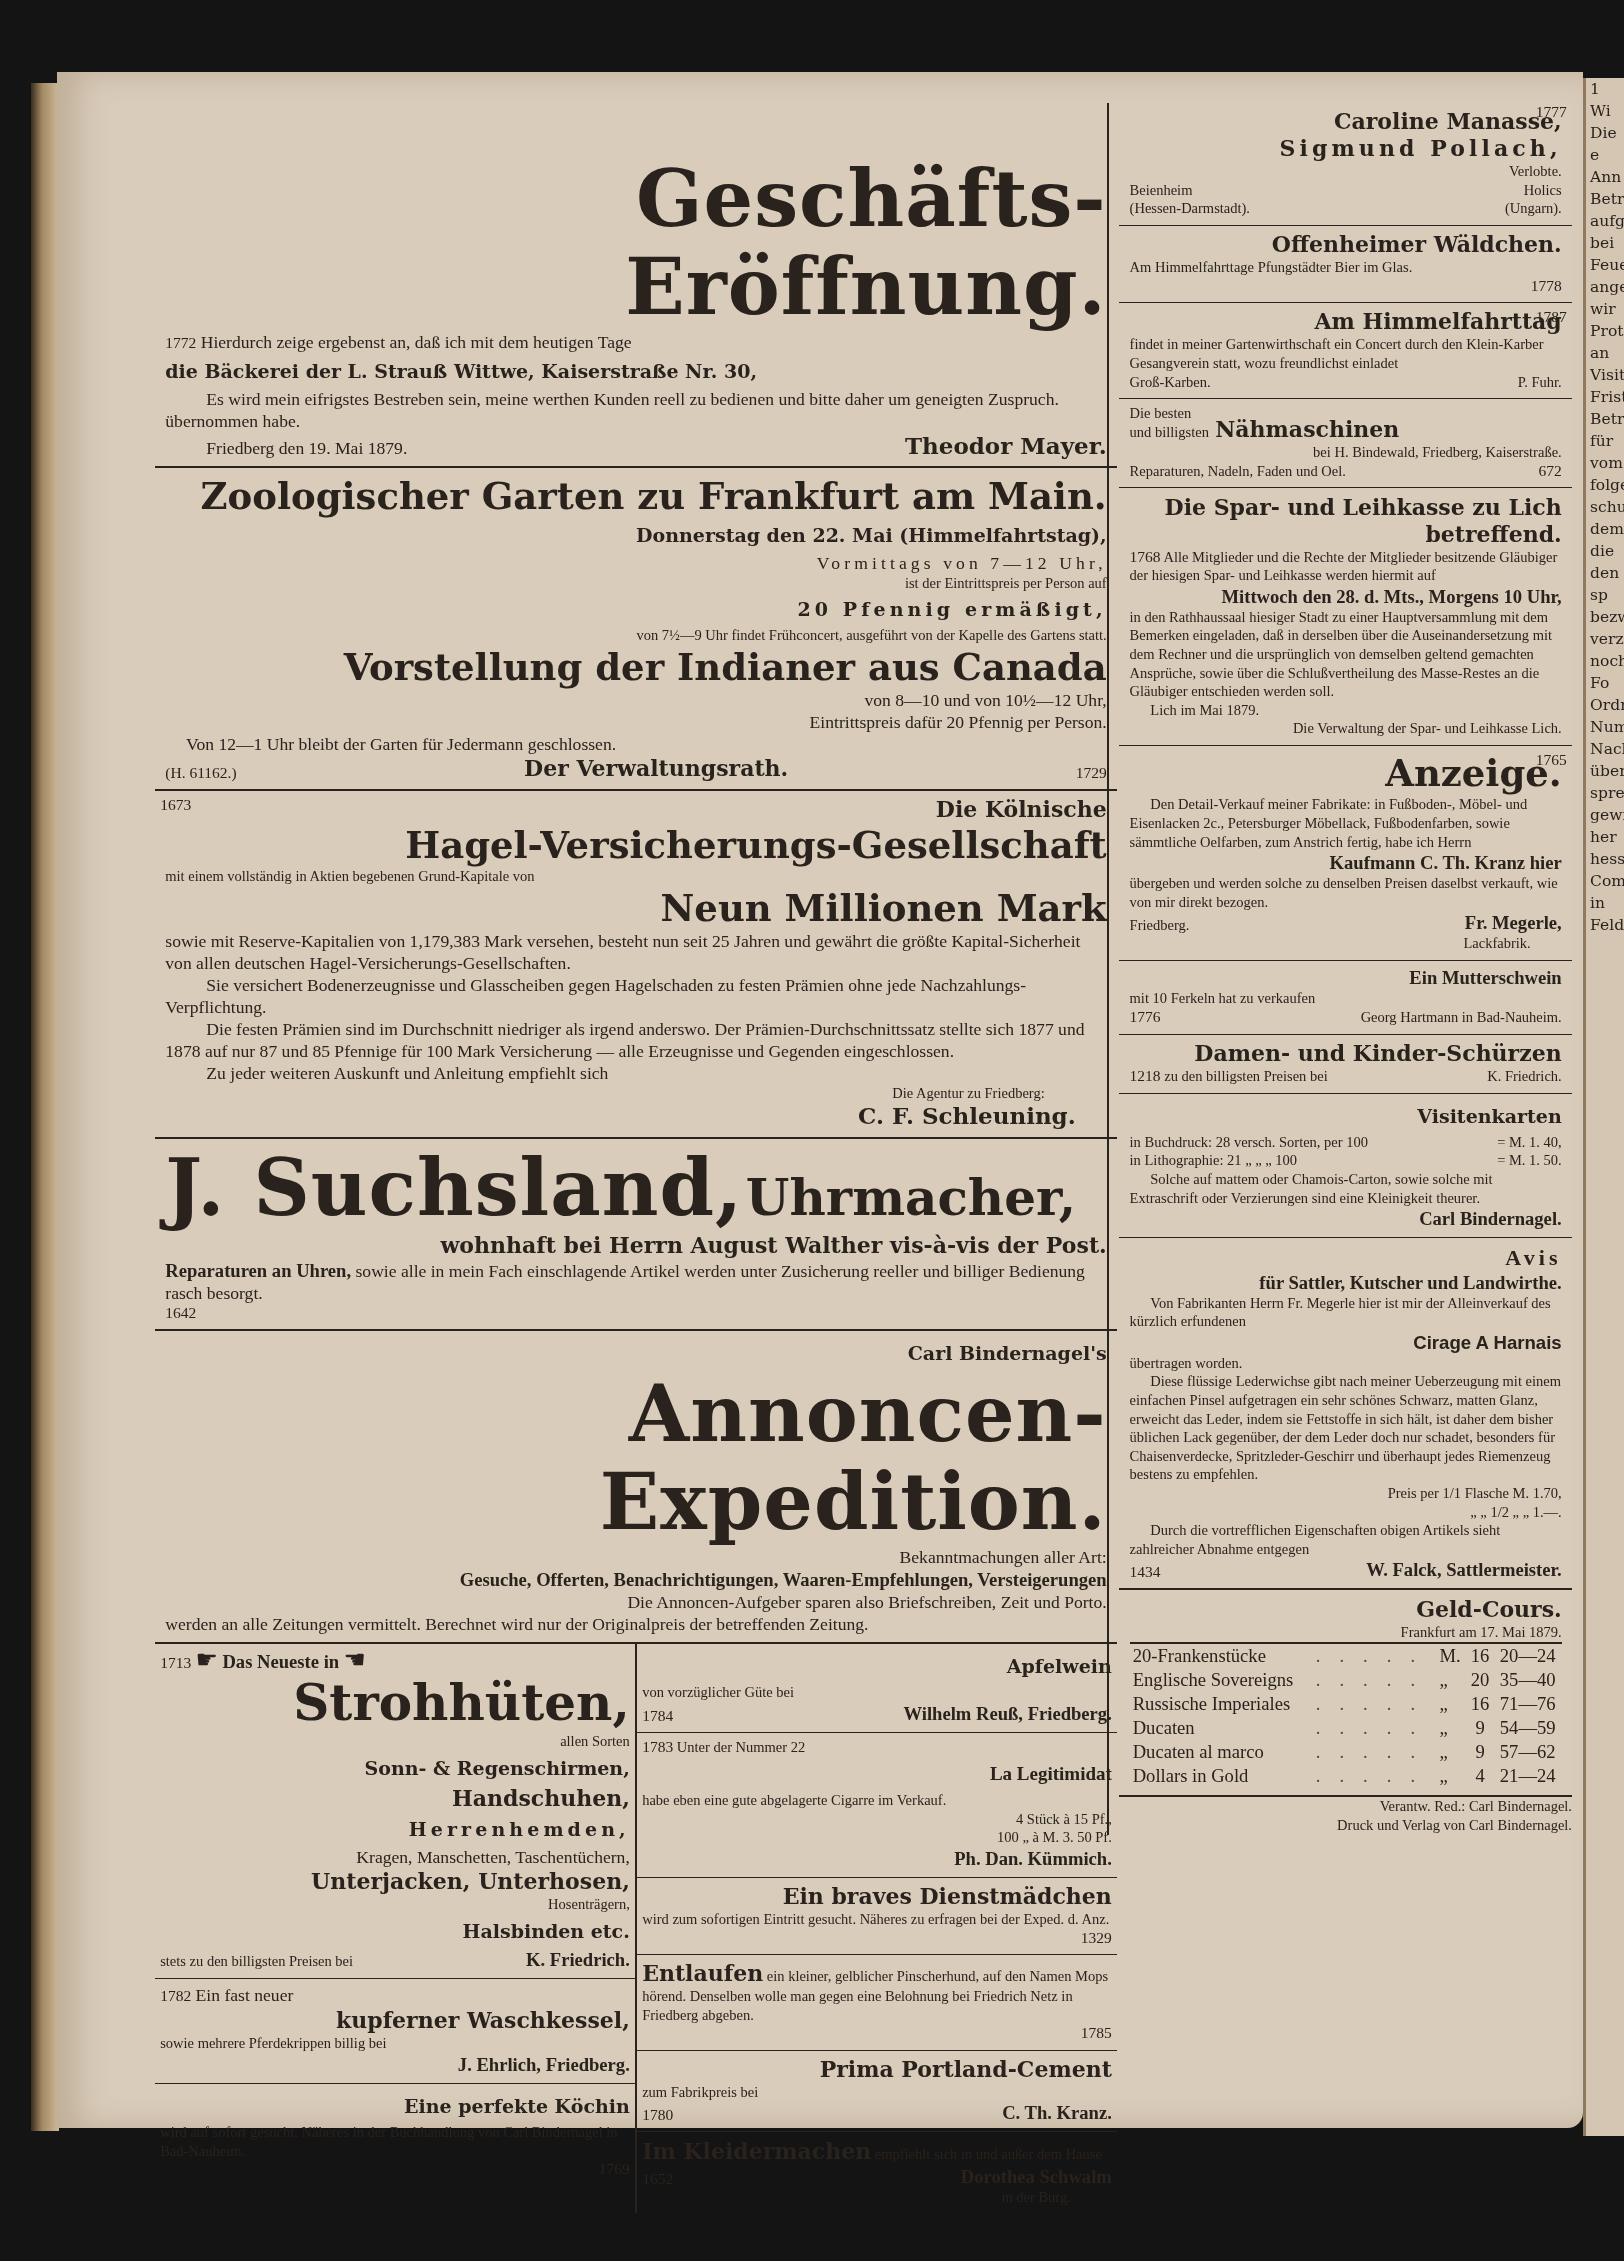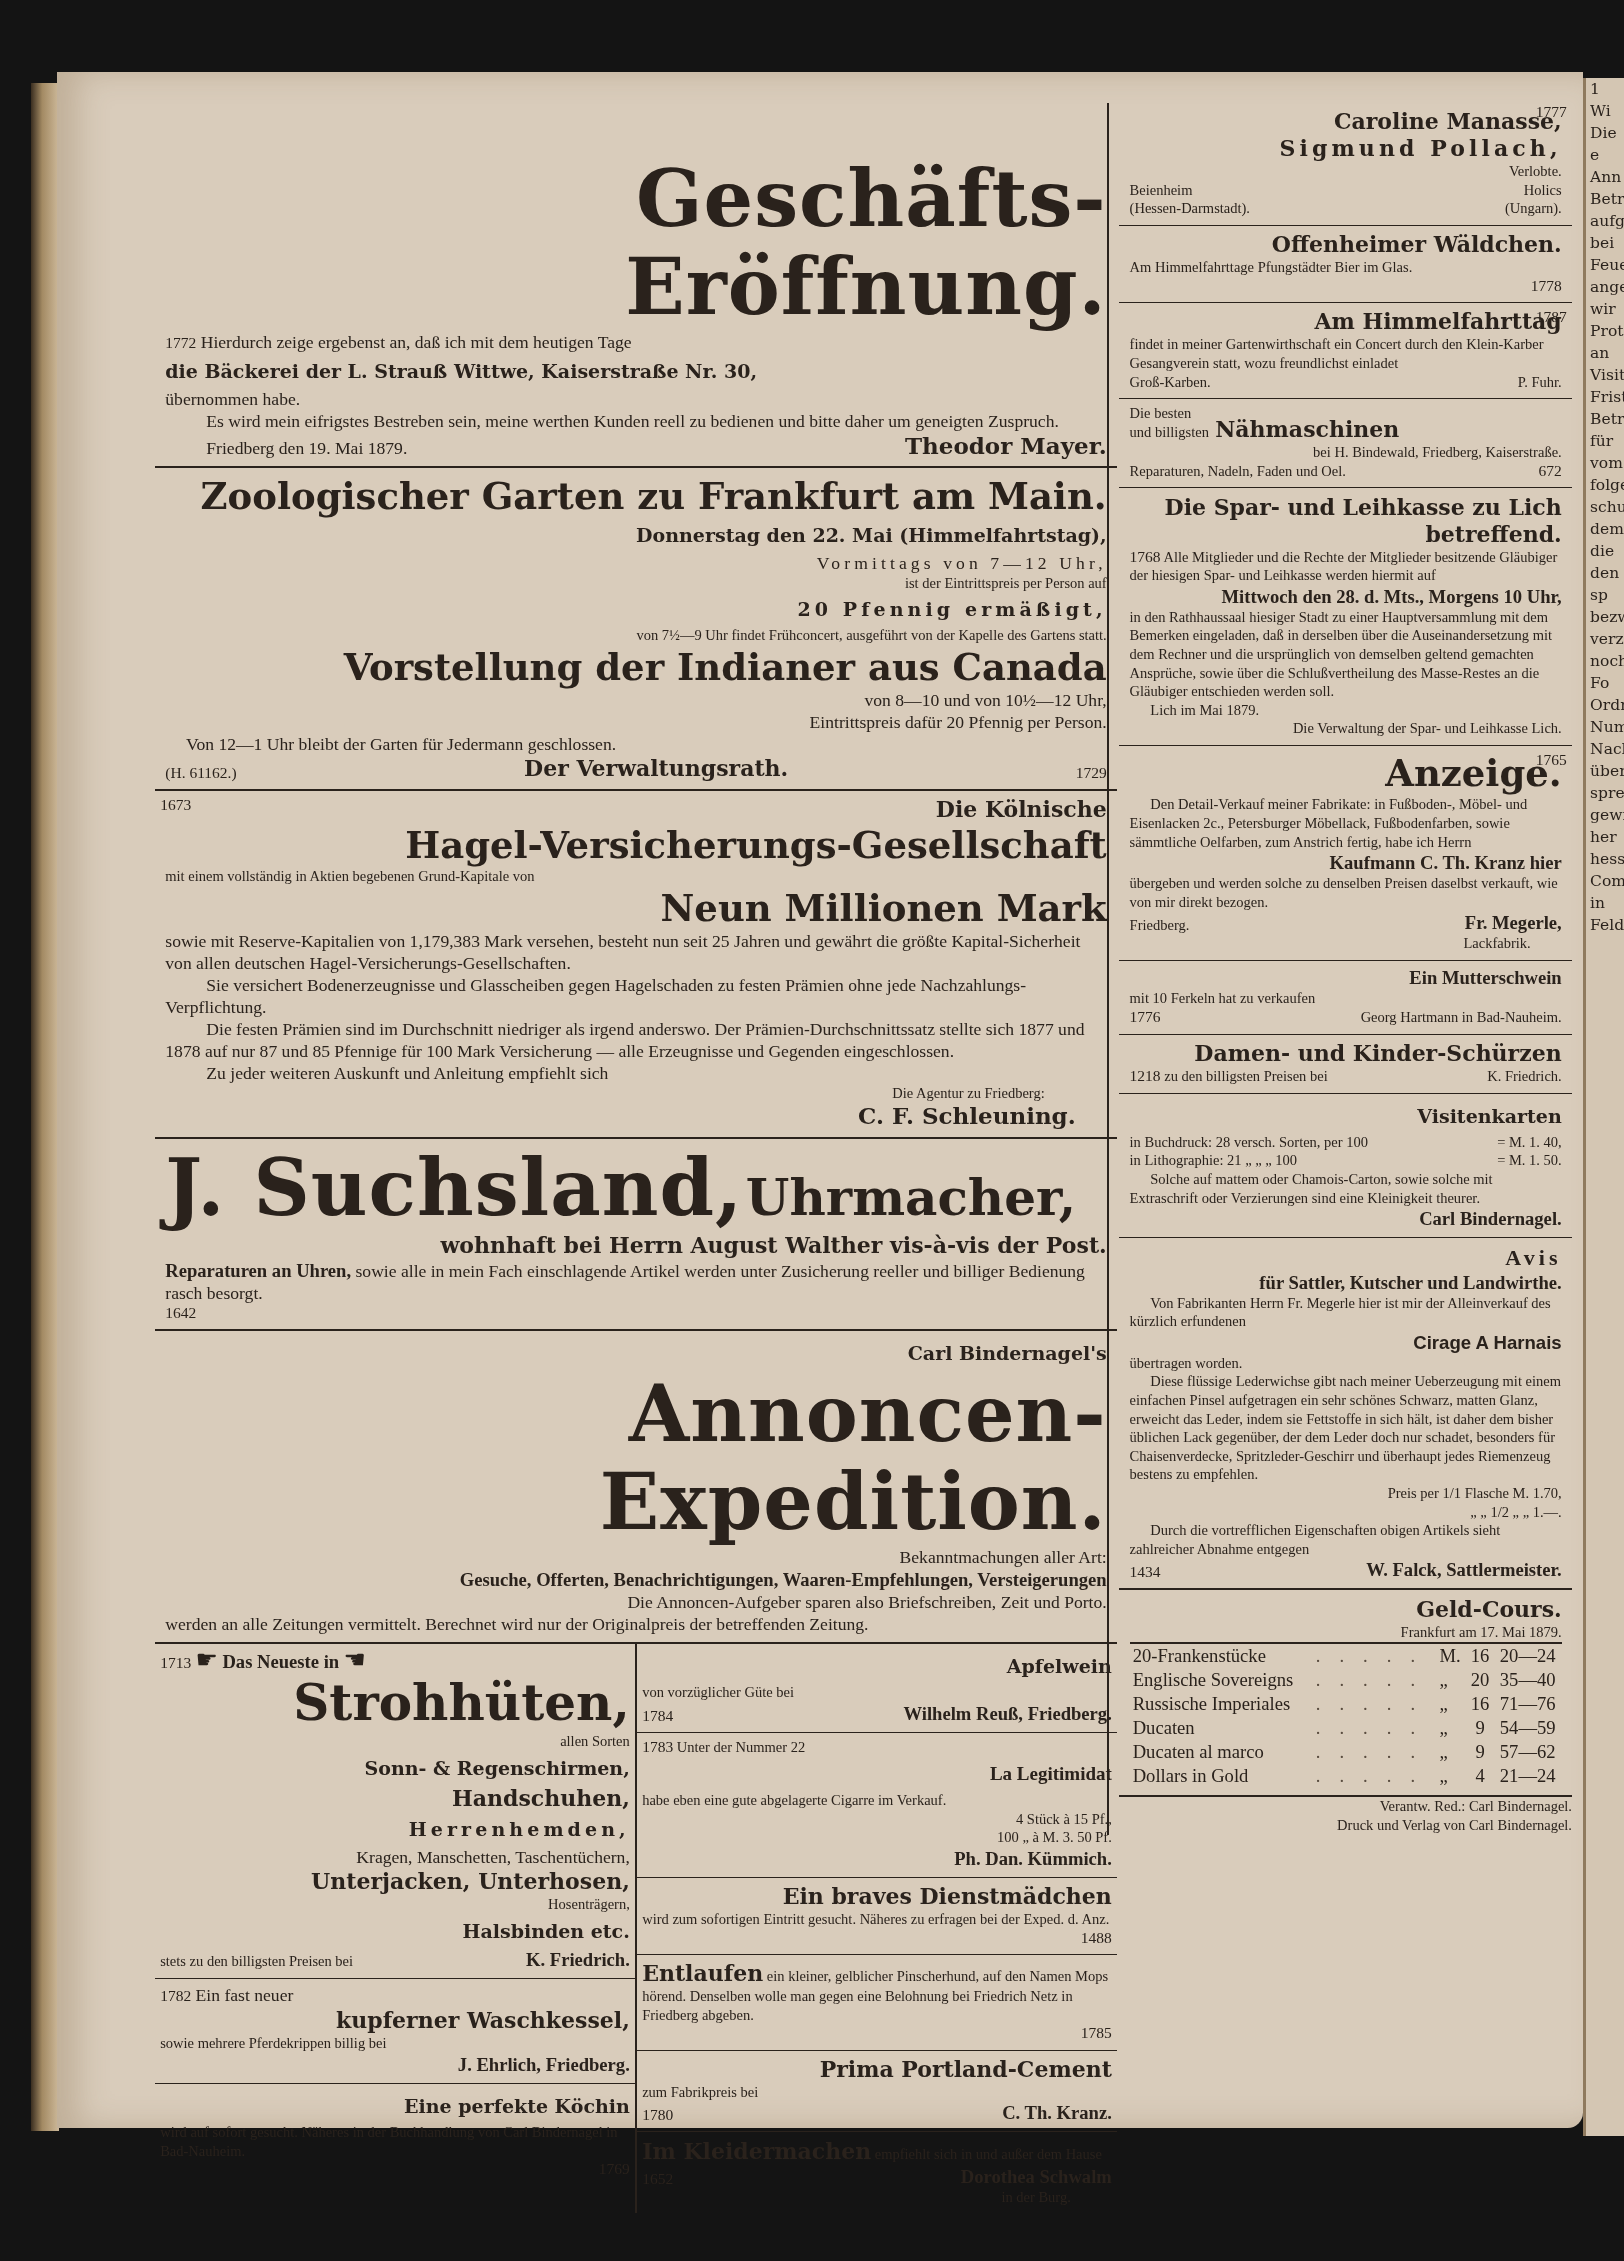--- a/index.html
+++ b/index.html
@@ -50,22 +50,22 @@
 <div class="page-edge"></div>
 <div class="page">
 
   <div class="col col-left" style="left:98px;">
 
     <div class="ad">
       <div class="t-huge center">Geschäfts-Eröffnung.</div>
       <div class="body"><span class="num">1772</span>
         <span>Hierdurch zeige ergebenst an, daß ich mit dem heutigen Tage</span></div>
       <div class="t-m">die Bäckerei der L. Strauß Wittwe, Kaiserstraße Nr. 30,</div>
+      <div class="body" style="text-indent:41px">Es wird mein eifrigstes Bestreben sein, meine werthen Kunden reell zu bedienen und bitte daher um geneigten Zuspruch.</div>
       <div class="body">übernommen habe.</div>
-      <div class="body" style="text-indent:41px">Es wird mein eifrigstes Bestreben sein, meine werthen Kunden reell zu bedienen und bitte daher um geneigten Zuspruch.</div>
       <div class="row">
         <span class="body" style="padding-left:41px">Friedberg den 19. Mai 1879.</span>
         <span class="sig">Theodor Mayer.</span>
       </div>
     </div>
 
     <div class="ad">
       <div class="t-l center">Zoologischer Garten zu Frankfurt am Main.</div>
       <div class="t-m center">Donnerstag den 22. Mai (Himmelfahrtstag),</div>
       <div class="body center spaced">Vormittags von 7—12 Uhr,</div>
@@ -164,21 +164,21 @@
             <span>Unter der Nummer 22</span></div>
           <div class="t-m center" style="font-family:'Liberation Serif',serif">La Legitimidat</div>
           <div class="small">habe eben eine gute abgelagerte Cigarre im Verkauf.</div>
           <div class="small center">4 Stück à 15 Pf.,</div>
           <div class="small center">100  „  à M. 3. 50 Pf.</div>
           <div class="body-b right">Ph. Dan. Kümmich.</div>
         </div>
         <div class="ad thin">
           <div class="t-s center">Ein braves Dienstmädchen</div>
           <div class="small">wird zum sofortigen Eintritt gesucht. Näheres zu erfragen bei der Exped. d. Anz.</div>
-          <div class="num right">1488</div>
+          <div class="num right">1329</div>
         </div>
         <div class="ad thin">
           <div class="small"><span class="t-s">Entlaufen</span>
             <span>ein kleiner, gelblicher Pinscherhund, auf den Namen Mops hörend. Denselben wolle man gegen eine Belohnung bei Friedrich Netz in Friedberg abgeben.</span></div>
           <div class="num right">1785</div>
         </div>
         <div class="ad thin">
           <div class="t-s center">Prima Portland-Cement</div>
           <div class="small">zum Fabrikpreis bei</div>
           <div class="row">

